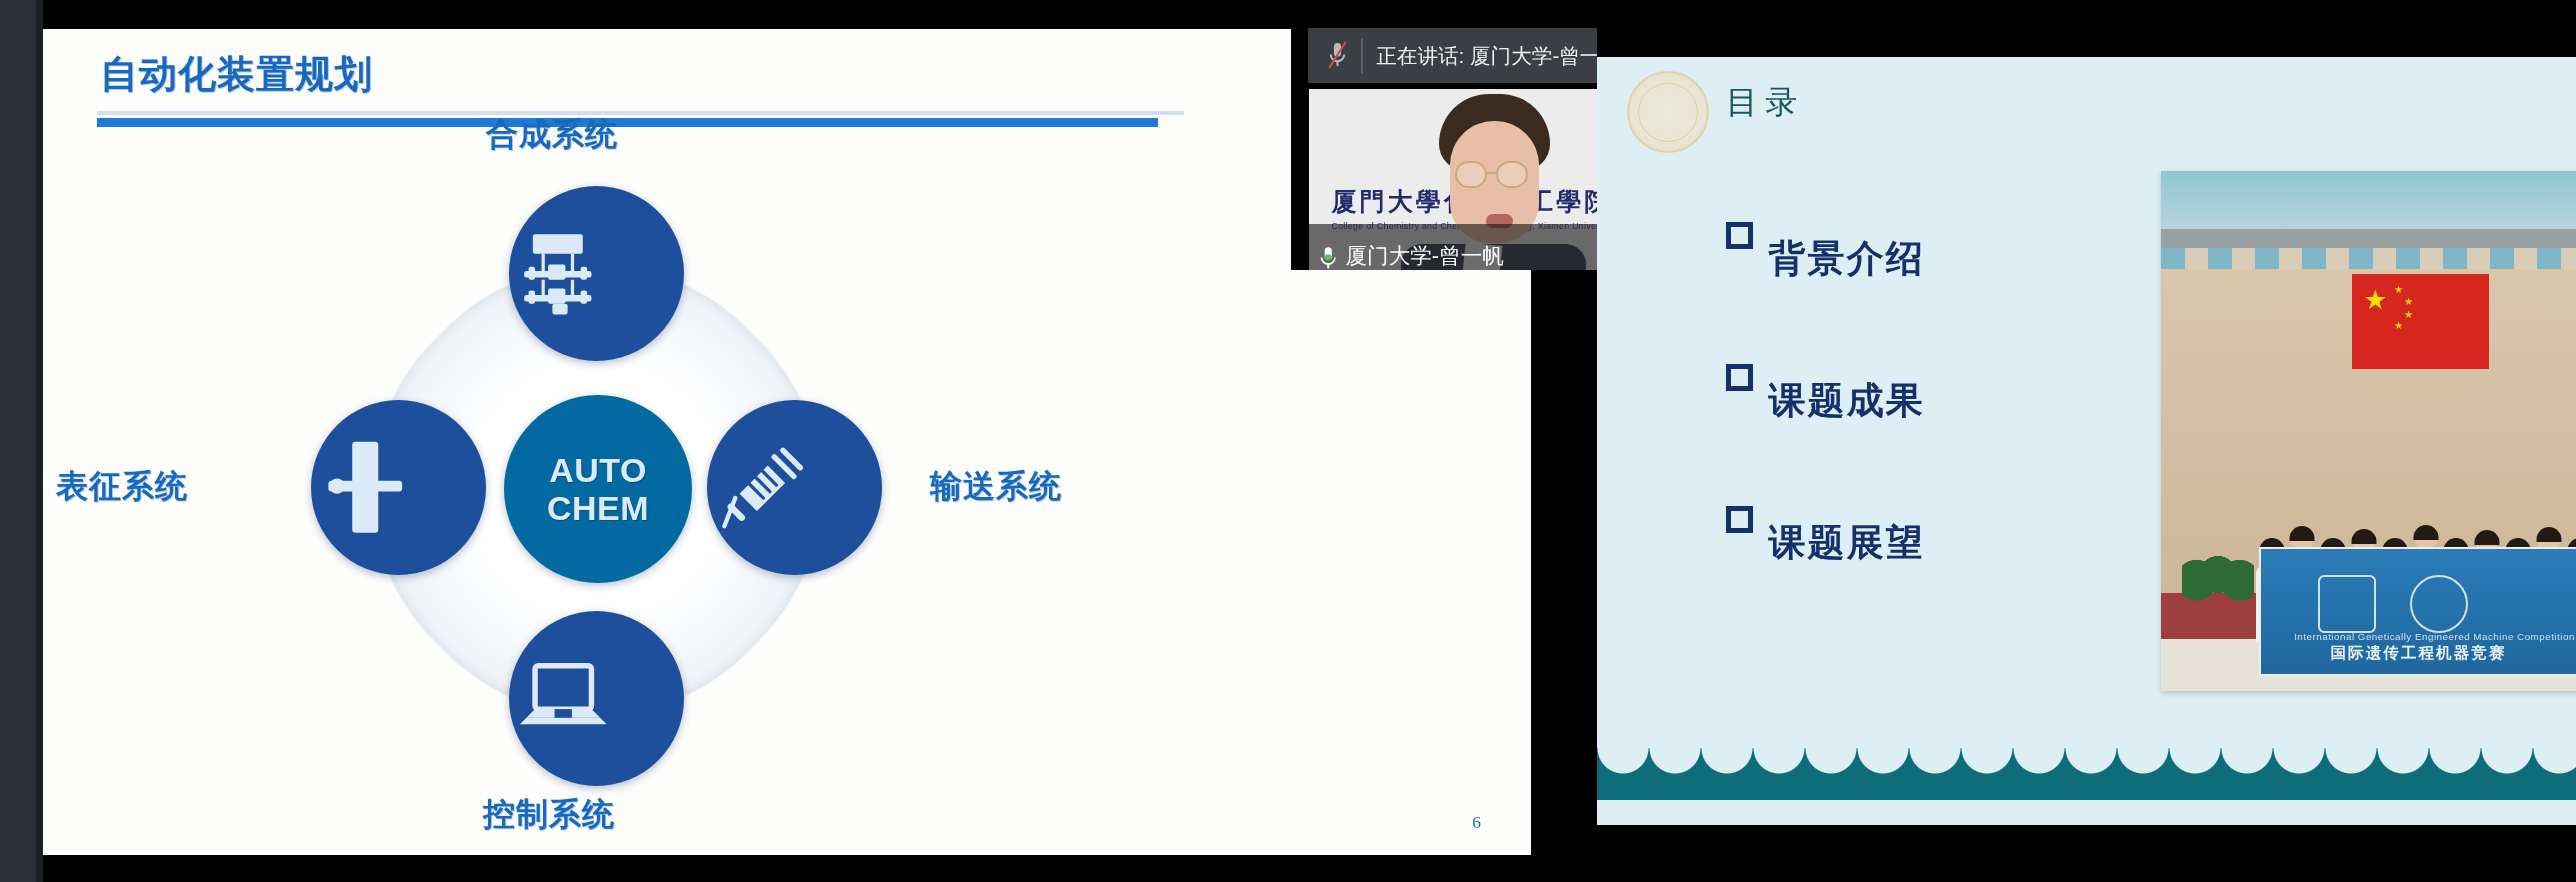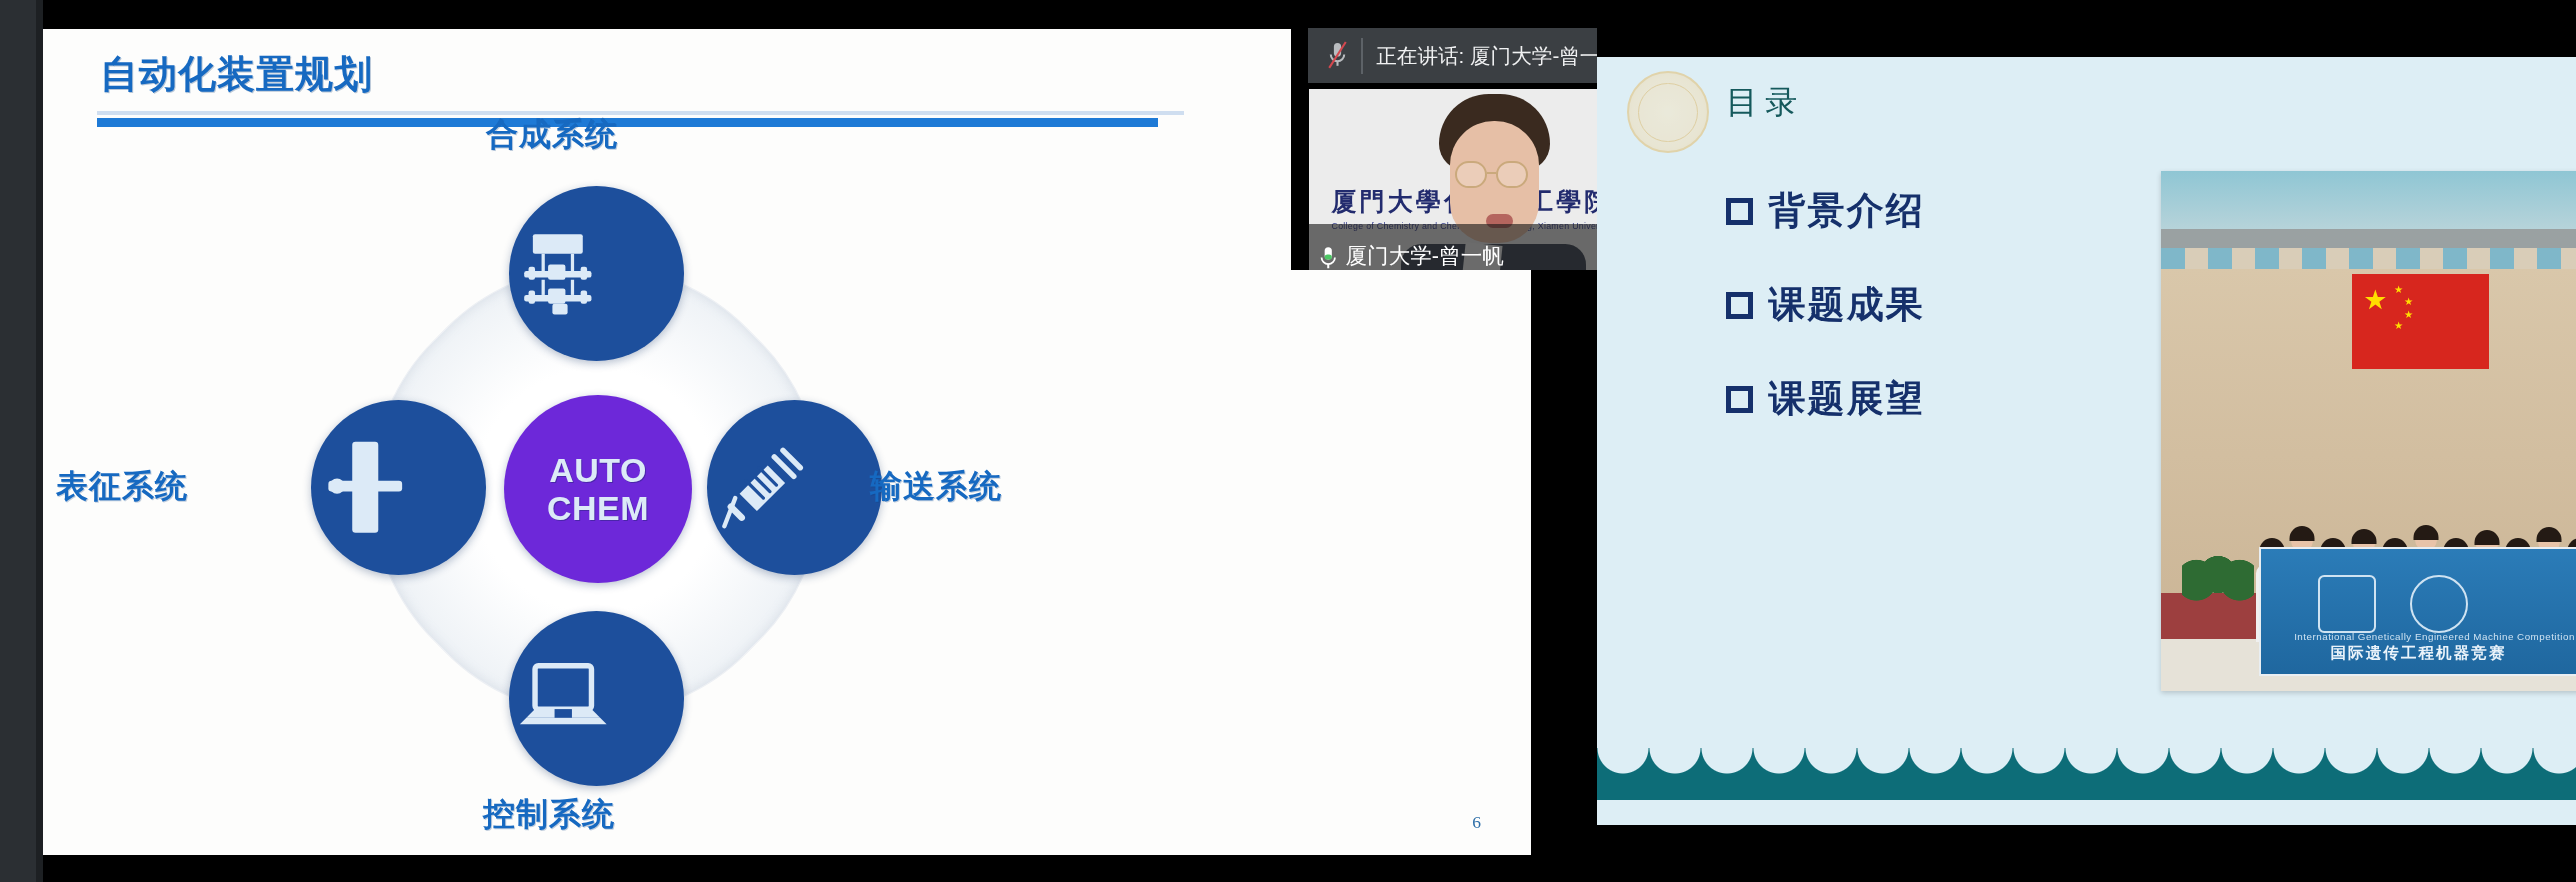--- a/index.html
+++ b/index.html
@@ -60,42 +60,42 @@
     border-radius:48% 48% 48% 48% / 48% 48% 48% 48%;
     transform:rotate(45deg);
     box-shadow:0 0 11.3px rgba(150,165,185,.28) inset;
   }
   .node{
     position:absolute; border-radius:50%;
     background:#1d4f9c;
     display:flex; align-items:center; justify-content:center;
     box-shadow:0 2.6px 8.2px rgba(20,50,100,.30);
   }
-  .node-center{ left:214px; top:237px; width:188px; height:188px; background:#6d28d9; }
+  .node-center{ left:214px; top:237px; width:188px; height:188px; background:#0369a1; }
   .node-top{    left:219px; top:28px;  width:175px; height:175px; }
   .node-bottom{ left:219px; top:453px; width:175px; height:175px; }
   .node-left{   left:20.6px;  top:242px; width:175px; height:175px; }
   .node-right{  left:417px; top:242px; width:175px; height:175px; }
 
   .center-text{
     color:#dceaf7; font-size:34px; font-weight:bold; line-height:1.12;
     text-align:center; letter-spacing:0.5px;
     text-shadow:1px 1px 0 rgba(8,35,80,.35);
   }
   .node svg{ width:62%; height:62%; display:block; }
 
   .nlabel{
     position:absolute; font-size:32px; font-weight:bold; color:#1669c1;
     white-space:nowrap; letter-spacing:1px;
     text-shadow:1px 1px 0 rgba(12,62,128,.25);
   }
   .lbl-top{    left:196px; top:-45px; }
   .lbl-bottom{ left:193px; top:635px; }
   .lbl-left{   left:-234px; top:307px; }
-  .lbl-right{  left:580px; top:307px; }
+  .lbl-right{  left:640px; top:307px; }
 
   
   .spk{
     position:absolute; left:1291px; top:28px; width:307px; height:242px;
     background:#000;
   }
   .spk-bar{
     position:absolute; left:16.5px; top:0; width:290px; height:55px;
     background:#3b3f43;
     display:flex; align-items:center; padding-left:17.5px;
@@ -189,21 +189,21 @@
     font-size:32px; color:#15595c; font-weight:normal; letter-spacing:7.2px;
   }
   .toc-list{ position:absolute; left:129px; top:129px; }
   .toc-item{
     display:flex; align-items:center; gap:15.5px; margin-bottom:44px;
   }
   .toc-box{
     width:27px; height:27px; border:5.2px solid #15306b; flex:0 0 auto;
   }
   .toc-text{
-    font-size:37px; color:#15306b; font-weight:bold; letter-spacing:2.1px; white-space:nowrap;
+    font-size:37px; color:#15306b; font-weight:bold; letter-spacing:2.1px; white-space:nowrap;margin-top:48px;
   }
   .photo{
     position:absolute; left:564px; top:114px; width:629px; height:520px;
     background:#cfc6b4; overflow:hidden;
     box-shadow:0 1.5px 5.2px rgba(0,0,0,.18);
   }
   .ph-ceiling{ position:absolute; left:0; top:0; width:100%; height:62px;
     background:linear-gradient(#8fc6d4,#b9d4da); }
   .ph-band{ position:absolute; left:0; top:58px; width:100%; height:24px; background:#9aa1a2; }
   .ph-tiles{ position:absolute; left:0; top:77px; width:100%; height:23px;

